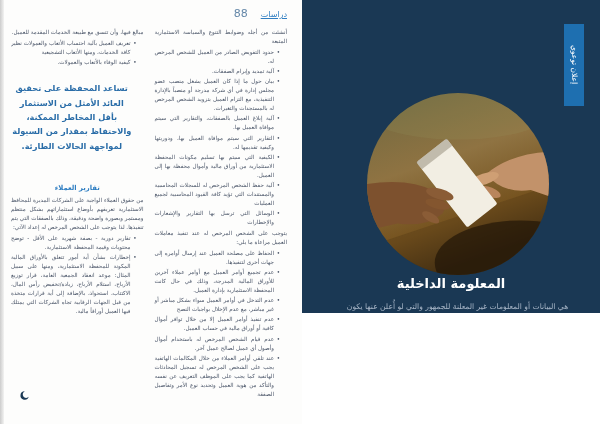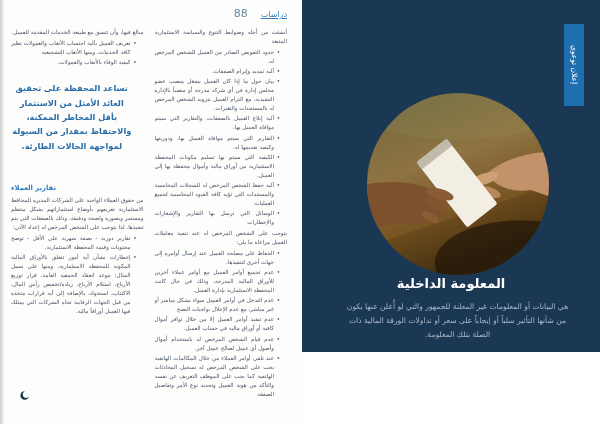--- a/index.html
+++ b/index.html
@@ -9,29 +9,29 @@
   .page-left{position:absolute;left:0;top:0;width:302px;height:424px;background:#fdfdfc;overflow:hidden;}
   .page-left .edge{position:absolute;left:0;top:0;width:4px;height:100%;
     background:linear-gradient(to right,#cccccc,#f3f3f2);}
   .runhead{position:absolute;top:7px;right:15px;display:flex;direction:rtl;gap:13px;align-items:baseline;}
   .runhead .sec{color:#2f7ec2;font-size:8px;text-decoration:underline;}
   .runhead .num{color:#6487a8;font-size:11px;}
   .cols{position:absolute;top:28px;right:15px;left:11px;bottom:14px;
     display:flex;direction:rtl;gap:11px;overflow:hidden;}
   .col{flex:1;direction:rtl;text-align:justify;color:#4a5568;font-size:5.6px;line-height:1.62;}
   .col .p{margin:0 0 2px 0;}
-  .col .heading{color:#2f7ec2;font-weight:bold;font-size:6.8px;margin:7px 0 2px 0;text-align:left;}
+  .col .heading{color:#2f7ec2;font-weight:bold;font-size:6.8px;margin:7px 0 2px 0;text-align:center;}
   .col .quote{color:#2a6da8;font-weight:bold;font-size:8.2px;line-height:1.75;
     text-align:center;margin:14px 12px 30px 1px;}
   .bullets{list-style:none;margin:0 0 2px 0;padding:0 7px 0 0;}
   .bullets li{position:relative;padding-right:6px;margin:0 0 1px 0;}
   .bullets li::before{content:"•";position:absolute;right:0;top:0;}
   .logo{position:absolute;left:19px;top:390px;}
   
-  .page-right{position:absolute;left:302px;top:0;width:298px;height:352px;background:#1a3854;overflow:hidden;}
+  .page-right{position:absolute;left:302px;top:0;width:298px;height:313px;background:#1a3854;overflow:hidden;}
   .side-tab{position:absolute;top:24px;right:16px;width:20px;height:82px;background:#1e6fb0;
     color:#fff;font-size:7.5px;writing-mode:vertical-rl;display:flex;align-items:center;justify-content:center;
     letter-spacing:.5px;}
   .photo-circle{position:absolute;left:65px;top:93px;width:182px;height:182px;border-radius:50%;overflow:hidden;}
   .photo-circle svg{display:block;}
   .r-heading{position:absolute;top:276px;left:0;right:0;text-align:center;color:#ffffff;
     font-weight:bold;font-size:13px;direction:rtl;}
   .r-body{position:absolute;top:300px;left:41px;right:28px;text-align:center;color:#a9b7c8;
     font-size:7.6px;line-height:1.85;direction:rtl;}
 </style>

